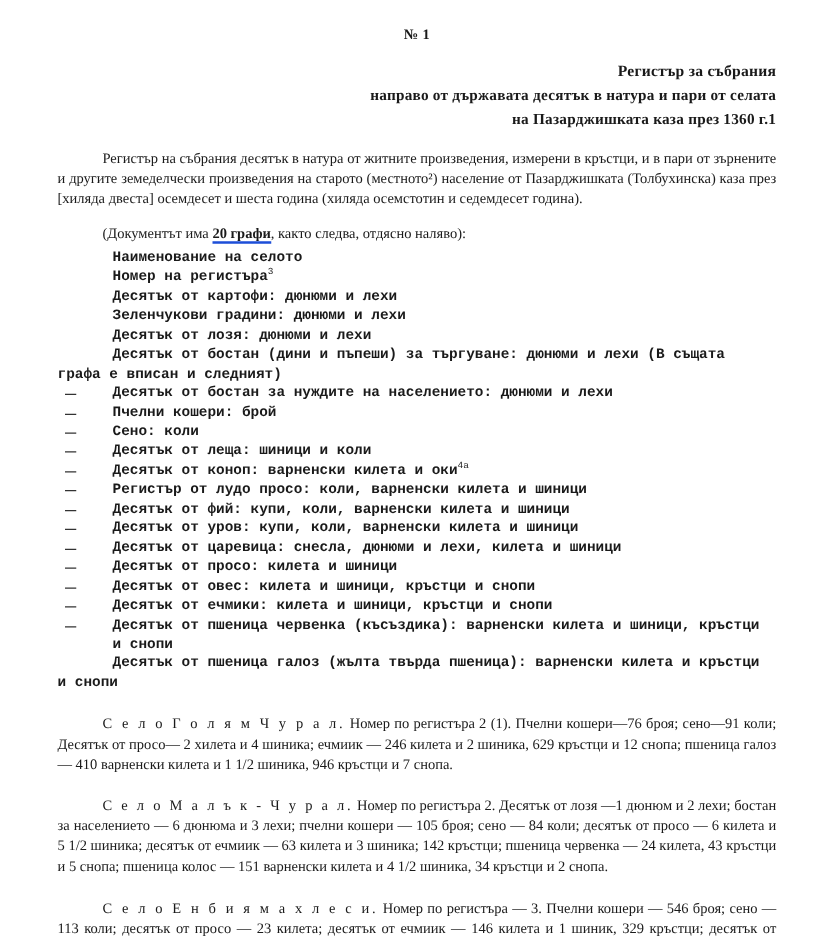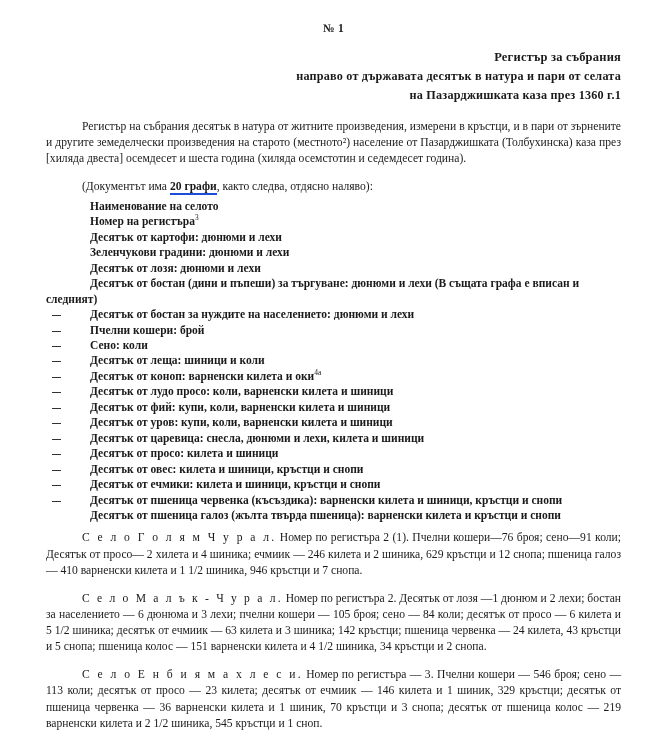--- a/index.html
+++ b/index.html
@@ -52,20 +52,21 @@
   .lead-note {
     font-size: 11.6px;
     line-height: 1.4;
     text-indent: 36px;
     margin-bottom: 4px;
   }
   .field-list {
     margin: 0 0 2px 0;
     padding: 0;
     list-style: none;
+    font-family: Liberation Mono, monospace;
   }
   .field-list li {
     font-size: 11.5px;
     line-height: 1.345;
     padding-left: 44px;
     text-indent: 0;
     position: relative;
   }
   .field-list li.wrap {
     padding-left: 0;
@@ -78,21 +79,21 @@
     left: 6px;
     top: 8px;
     width: 9px;
     height: 1px;
     background: #333;
   }
   .village-para {
     font-size: 11.6px;
     line-height: 1.4;
     text-align: justify;
-    margin-top: 7px;
+    margin-top: 17px;
   }
   .village-para .vname {
     letter-spacing: 2.2px;
     font-weight: normal;
   }
   .first-indent {
     text-indent: 36px;
   }
   sup {
     font-size: 7.5px;
@@ -129,21 +130,21 @@
     <li><span class="bold">Номер на регистъра</span><sup>3</sup></li>
     <li><span class="bold">Десятък от картофи: дюнюми и лехи</span></li>
     <li><span class="bold">Зеленчукови градини: дюнюми и лехи</span></li>
     <li><span class="bold">Десятък от лозя: дюнюми и лехи</span></li>
     <li class="wrap"><span class="indent-head bold" style="display:inline;padding-left:0;"><span style="display:inline-block;width:44px;"></span></span><span class="bold">Десятък от бостан (дини и пъпеши) за търгуване: дюнюми и лехи (В същата графа е вписан и следният)</span></li>
     <li><span class="tick"></span><span class="bold">Десятък от бостан за нуждите на населението: дюнюми и лехи</span></li>
     <li><span class="tick"></span><span class="bold">Пчелни кошери: брой</span></li>
     <li><span class="tick"></span><span class="bold">Сено: коли</span></li>
     <li><span class="tick"></span><span class="bold">Десятък от леща: шиници и коли</span></li>
     <li><span class="tick"></span><span class="bold">Десятък от коноп: варненски килета и оки</span><sup>4а</sup></li>
-    <li><span class="tick"></span><span class="bold">Десятък от лудо просо: коли, варненски килета и шиници</span></li>
+    <li><span class="tick"></span><span class="bold">Регистър от лудо просо: коли, варненски килета и шиници</span></li>
     <li><span class="tick"></span><span class="bold">Десятък от фий: купи, коли, варненски килета и шиници</span></li>
     <li><span class="tick"></span><span class="bold">Десятък от уров: купи, коли, варненски килета и шиници</span></li>
     <li><span class="tick"></span><span class="bold">Десятък от царевица: снесла, дюнюми и лехи, килета и шиници</span></li>
     <li><span class="tick"></span><span class="bold">Десятък от просо: килета и шиници</span></li>
     <li><span class="tick"></span><span class="bold">Десятък от овес: килета и шиници, кръстци и снопи</span></li>
     <li><span class="tick"></span><span class="bold">Десятък от ечмики: килета и шиници, кръстци и снопи</span></li>
     <li><span class="tick"></span><span class="bold">Десятък от пшеница червенка (късъздика): варненски килета и шиници, кръстци и снопи</span></li>
     <li class="wrap"><span style="display:inline-block;width:44px;"></span><span class="bold">Десятък от пшеница галоз (жълта твърда пшеница): варненски килета и кръстци и снопи</span></li>
   </ul>
 

